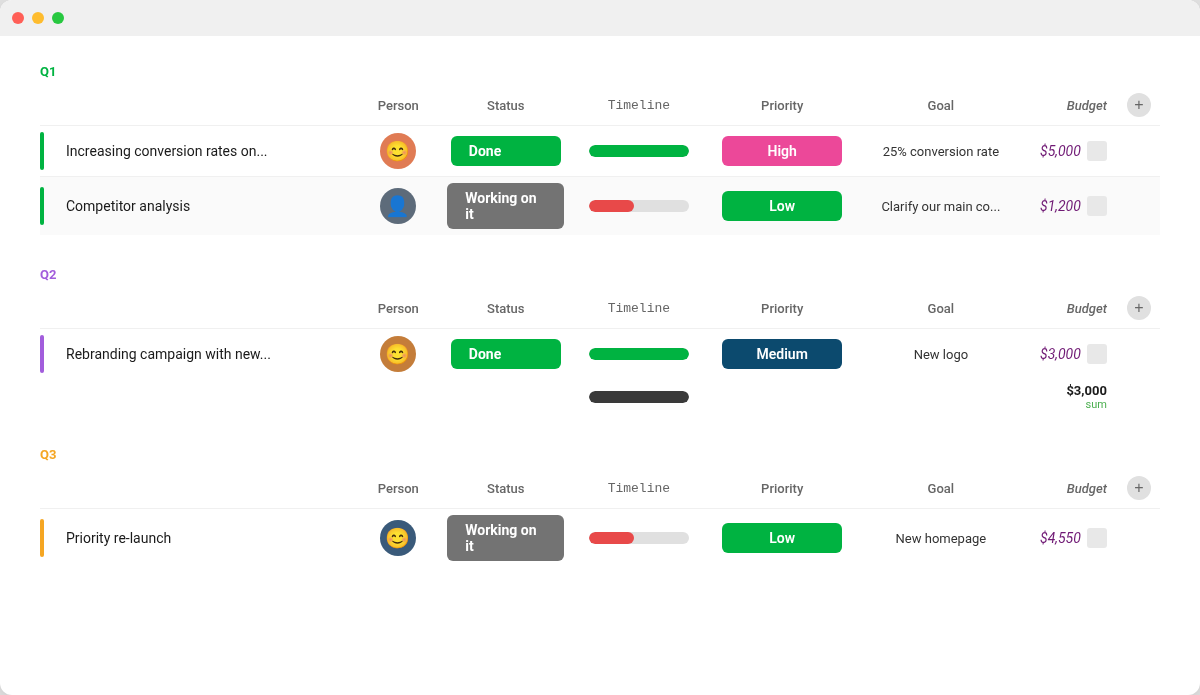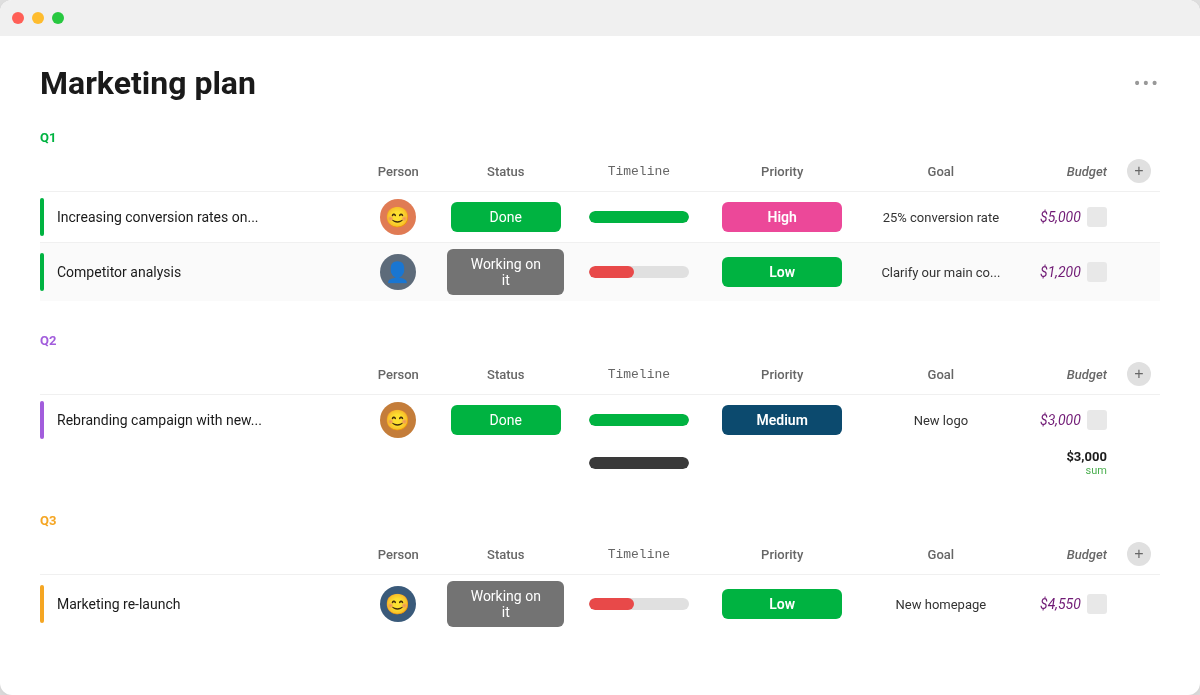--- a/index.html
+++ b/index.html
@@ -96,21 +96,21 @@
     .col-person { width: 80px; text-align: center; }
     .col-status { width: 130px; text-align: center; }
     .col-timeline { width: 130px; text-align: center; font-family: Liberation Mono, monospace; }
     .col-priority { width: 150px; text-align: center; }
     .col-goal { width: 160px; text-align: center; }
     .col-budget { width: 90px; text-align: right; font-style: italic; }
 
     .task-name-cell {
       display: flex;
       align-items: center;
-      gap: 3px;
+      gap: 12px;
     }
     .left-border {
       width: 4px;
       height: 38px;
       border-radius: 2px;
       margin-right: 10px;
       flex-shrink: 0;
     }
     .lb-green { background: #00b341; }
     .lb-purple { background: #a25ddc; }
@@ -141,24 +141,24 @@
     .av2 { background: #5d6b7a; }
     .av3 { background: #c47d3a; }
     .av4 { background: #3a5a7a; }
 
     
     .status-badge {
       display: inline-block;
       padding: 7px 18px;
       border-radius: 6px;
       font-size: 14px;
-      font-weight: 400;
+      font-weight: 700;
       color: #fff;
       min-width: 110px;
-      text-align: center;
+      text-align: left;
     }
     .status-done { background: #00b341; }
     .status-working { background: #737373; }
 
     
     .priority-badge {
       display: inline-block;
       padding: 7px 18px;
       border-radius: 6px;
       font-size: 14px;
@@ -241,24 +241,20 @@
 </head>
 <body>
 
 <div class="window">
   <div class="titlebar">
     <div class="dot red"></div>
     <div class="dot yellow"></div>
     <div class="dot green"></div>
   </div>
   <div class="content">
-    <div class="page-header">
-      <h1 class="page-title">Marketing plan</h1>
-      <span class="more-icon">•••</span>
-    </div>
 
     <div id="sections-container">
         <div class="section">
           <div class="section-title q1">Q1</div>
           <table class="table">
             <tbody>
               <tr class="table-header-row">
                 <td class="col-name"></td>
                 <td class="col-person">Person</td>
                 <td class="col-status">Status</td>
@@ -408,21 +404,21 @@
                 <td style="width: 36px;">
                   <button class="add-btn">+</button>
                 </td>
               </tr>
             </tbody>
             <tbody>
               <tr class="data-row">
                 <td class="col-name">
                   <div class="task-name-cell">
                     <div class="left-border lb-orange"></div>
-                    <span class="task-name">Marketing re-launch</span>
+                    <span class="task-name">Priority re-launch</span>
                   </div>
                 </td>
                 <td class="col-person"><div class="avatar av4" style="font-size: 20px;">😊</div></td>
                 <td class="col-status"><span class="status-badge status-working">Working on it</span></td>
                 <td class="col-timeline">
                   <div class="timeline-wrap">
                     <div class="timeline-bar-bg">
                       <div class="timeline-bar-fill fill-red-partial"></div>
                     </div>
                   </div>

